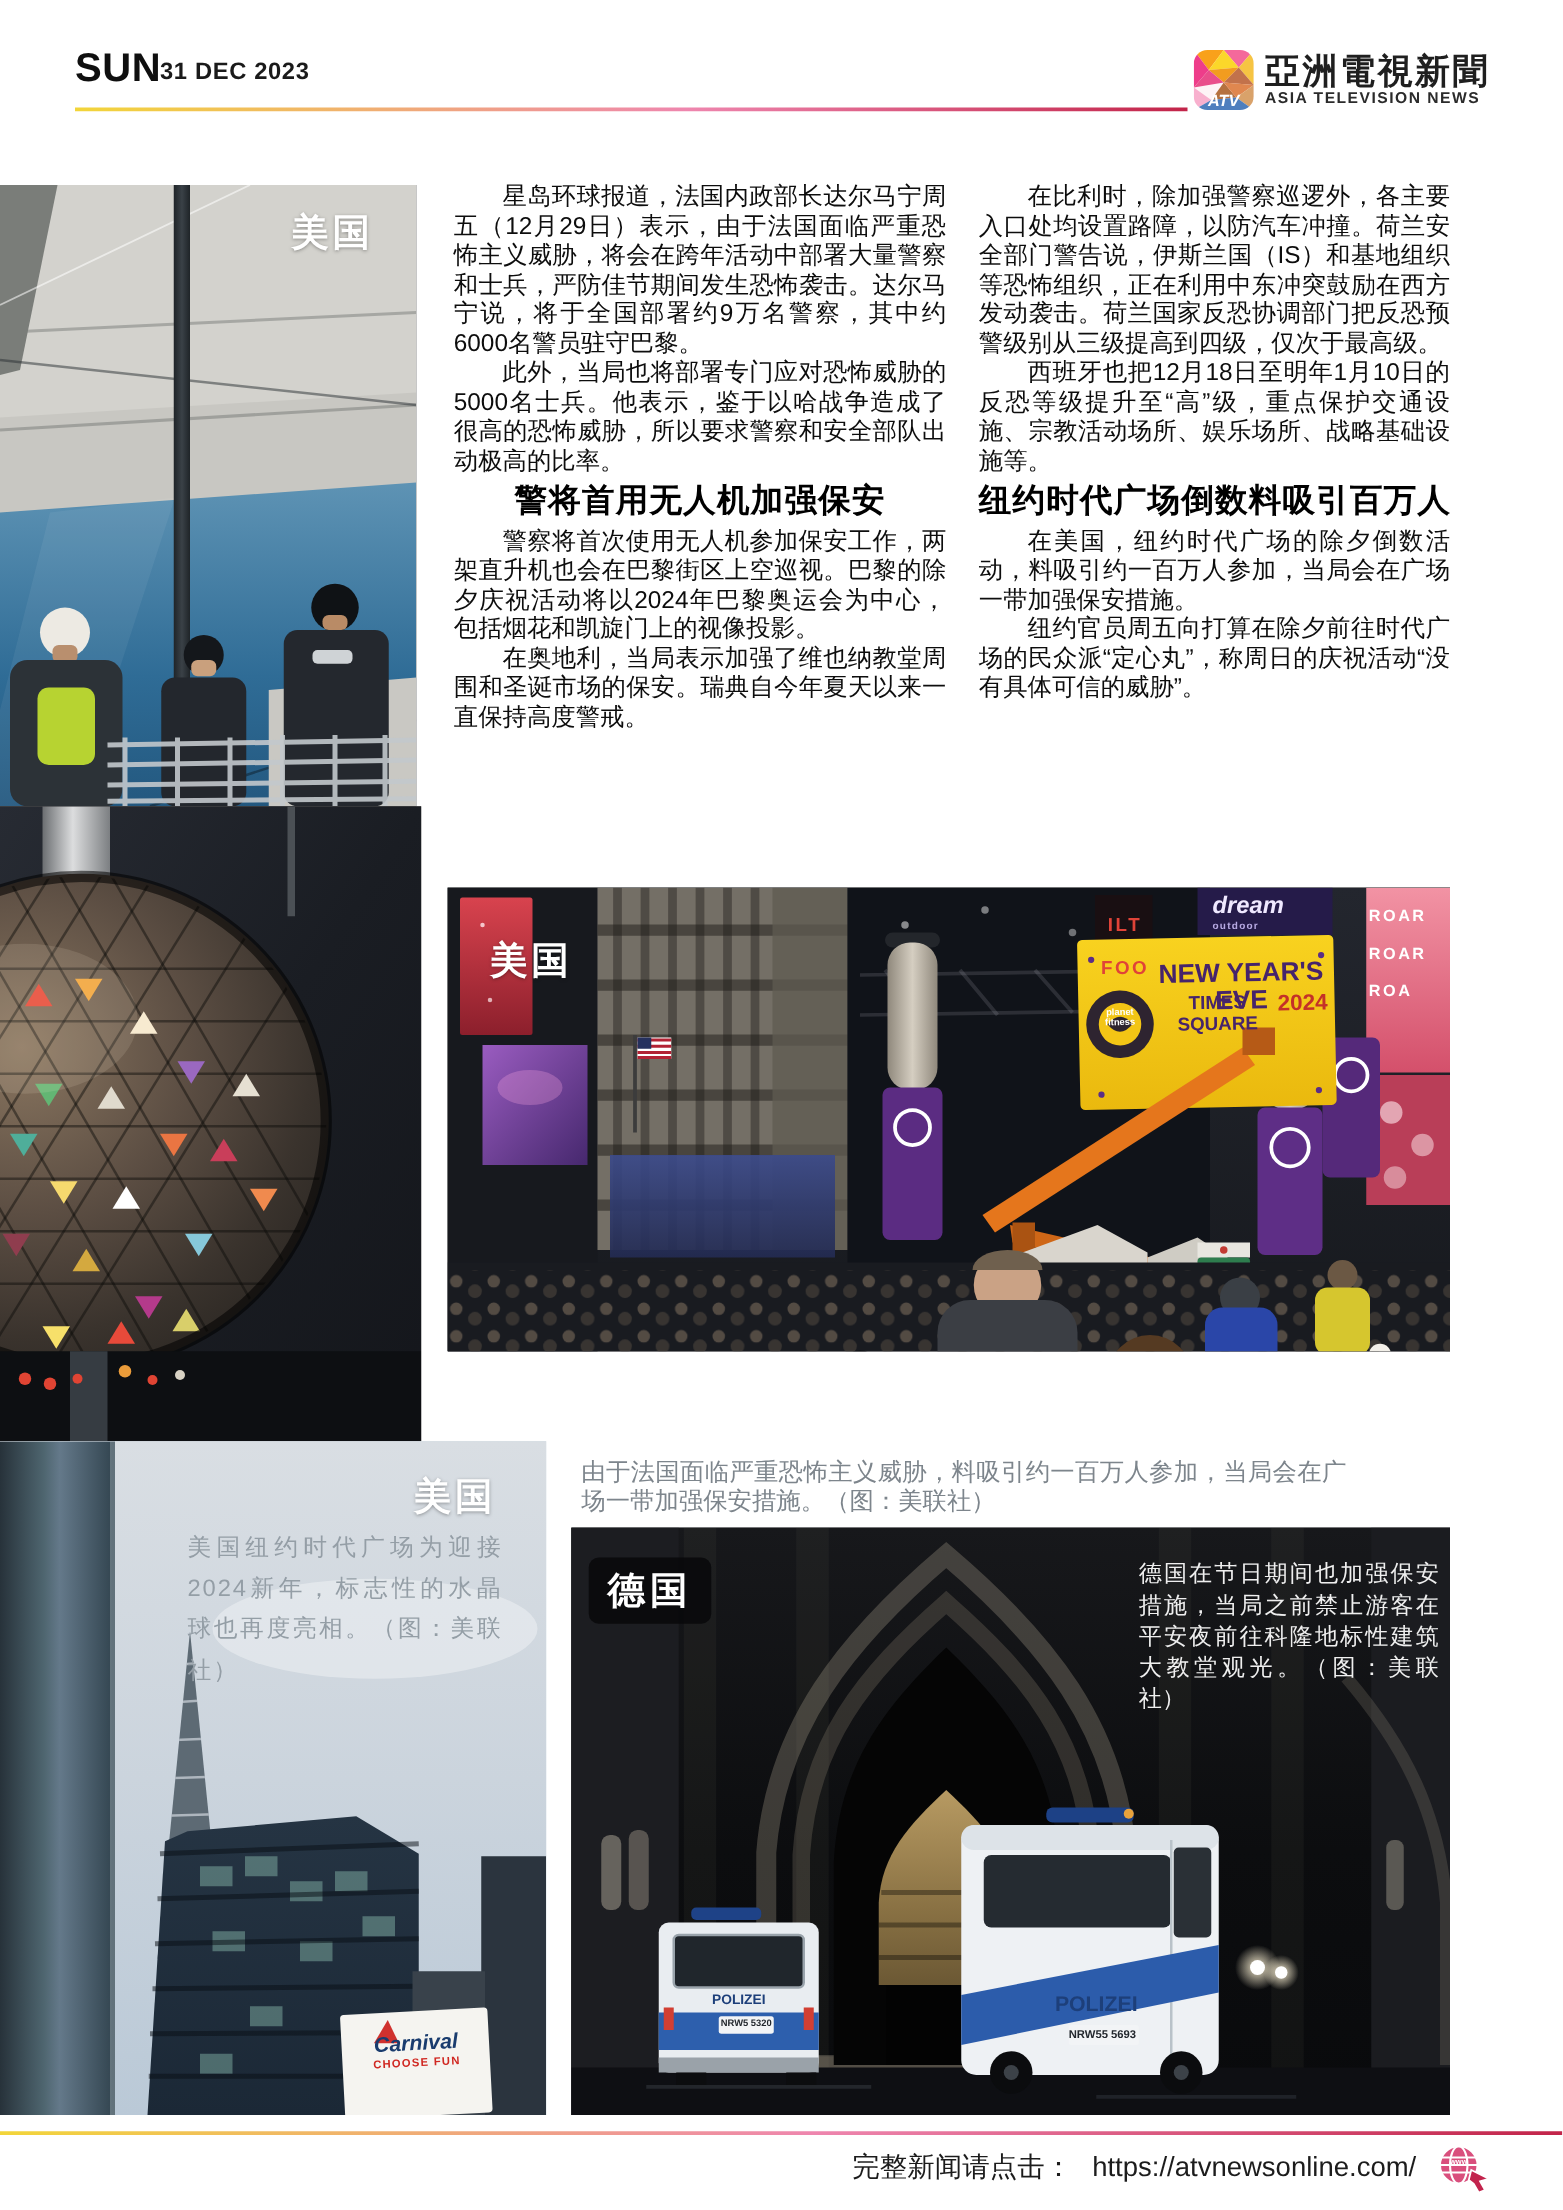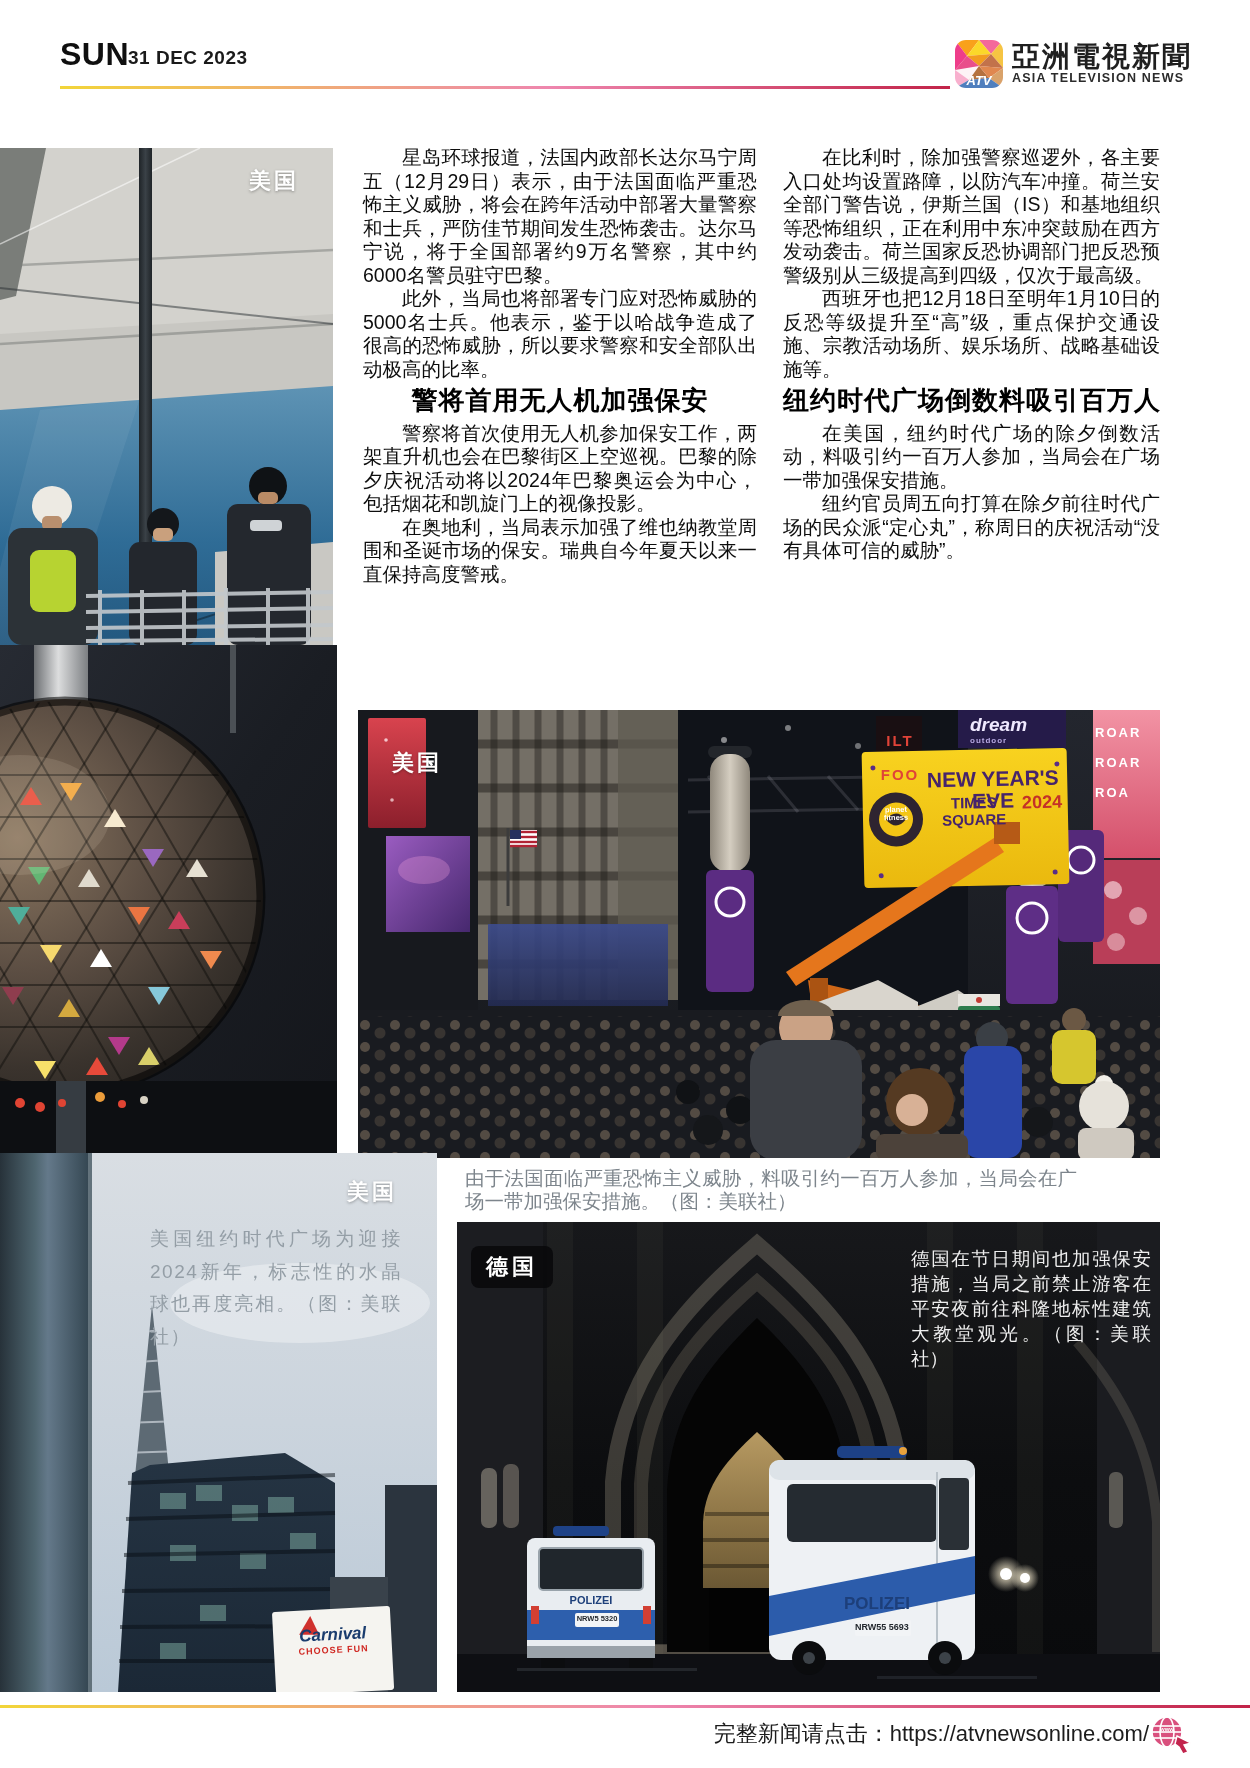--- a/index.html
+++ b/index.html
@@ -20,24 +20,24 @@
   #col2{left:783px;width:377px;}
   .col p{margin:0;text-indent:2em;}
   .col .headline{font-size:26px;font-weight:900;color:#000;text-align:center;text-indent:0;
                  margin:8px 0 9px;white-space:nowrap;letter-spacing:1px;}
   
   figure{margin:0;padding:0;}
   .photo{overflow:hidden;background:#222;}
   .photo svg{position:absolute;left:0;top:0;}
   #photo-us-building{left:0;top:148px;width:333px;height:497px;}
   #photo-ball-night{left:0;top:645px;width:337px;height:508px;}
-  #photo-times-square{left:358px;top:710px;width:802px;height:448px;}
+  #photo-times-square{left:358px;top:710px;width:802px;height:371px;}
   #photo-ball-day{left:0;top:1153px;width:437px;height:539px;background:#ccd5dd;}
   #photo-germany{left:457px;top:1222px;width:703px;height:470px;background:#0b0c0e;}
-  .tag{position:absolute;color:#fff;font-size:22px;font-weight:700;letter-spacing:3px;
+  .tag{position:absolute;color:#fff;font-size:30px;font-weight:700;letter-spacing:3px;
        text-shadow:0 1px 3px rgba(0,0,0,.35);}
   .tag-badge{background:rgba(8,8,10,.86);border-radius:8px;padding:6px 15px;letter-spacing:4px;
              text-shadow:none;}
   
   .caption-main{left:465px;top:1167px;width:612px;font-size:19.5px;line-height:23px;
                 color:#7d858c;text-align:justify;}
   .cap-in-photo{position:absolute;text-align:justify;}
   .cap-ballday{left:150px;top:70px;width:252px;font-size:19px;line-height:32.5px;
                letter-spacing:1.5px;color:#949ea6;}
   .cap-germany{left:454px;top:24px;width:240px;font-size:18.5px;line-height:25px;color:#efefef;}
@@ -61,21 +61,21 @@
   .carnival .cslogan{font-size:9px;font-weight:700;color:#d02822;letter-spacing:1px;}
   
   .pol-sm{left:94px;top:372px;width:80px;text-align:center;font-size:11px;font-weight:700;color:#1d3f7a;}
   .plate-sm{left:118px;top:392px;width:44px;text-align:center;font-size:7.5px;font-weight:700;color:#23282e;}
   .pol-lg{left:360px;top:372px;width:120px;text-align:center;font-size:17px;font-weight:700;color:#1d3f7a;}
   .plate-lg{left:398px;top:400px;width:56px;text-align:left;font-size:9px;font-weight:700;color:#23282e;}
   
   .ft-rule{left:0;top:1705px;width:1250px;height:3px;
            background:linear-gradient(90deg,#f2d539 0%,#ee86ae 52%,#c22449 100%);}
   .ft-bar{left:0;top:1712px;width:1193px;display:flex;justify-content:flex-end;align-items:center;
-          gap:0;font-size:22px;color:#1c1c1c;}
+          gap:16px;font-size:22px;color:#1c1c1c;}
   .ft-bar a{color:#1c1c1c;text-decoration:none;}
 </style>
 </head>
 <body>
 
 <div class="page">
 
   <div class="abs hd-day">SUN</div>
   <div class="abs hd-date">31 DEC 2023</div>
   <div class="abs hd-rule"></div>

